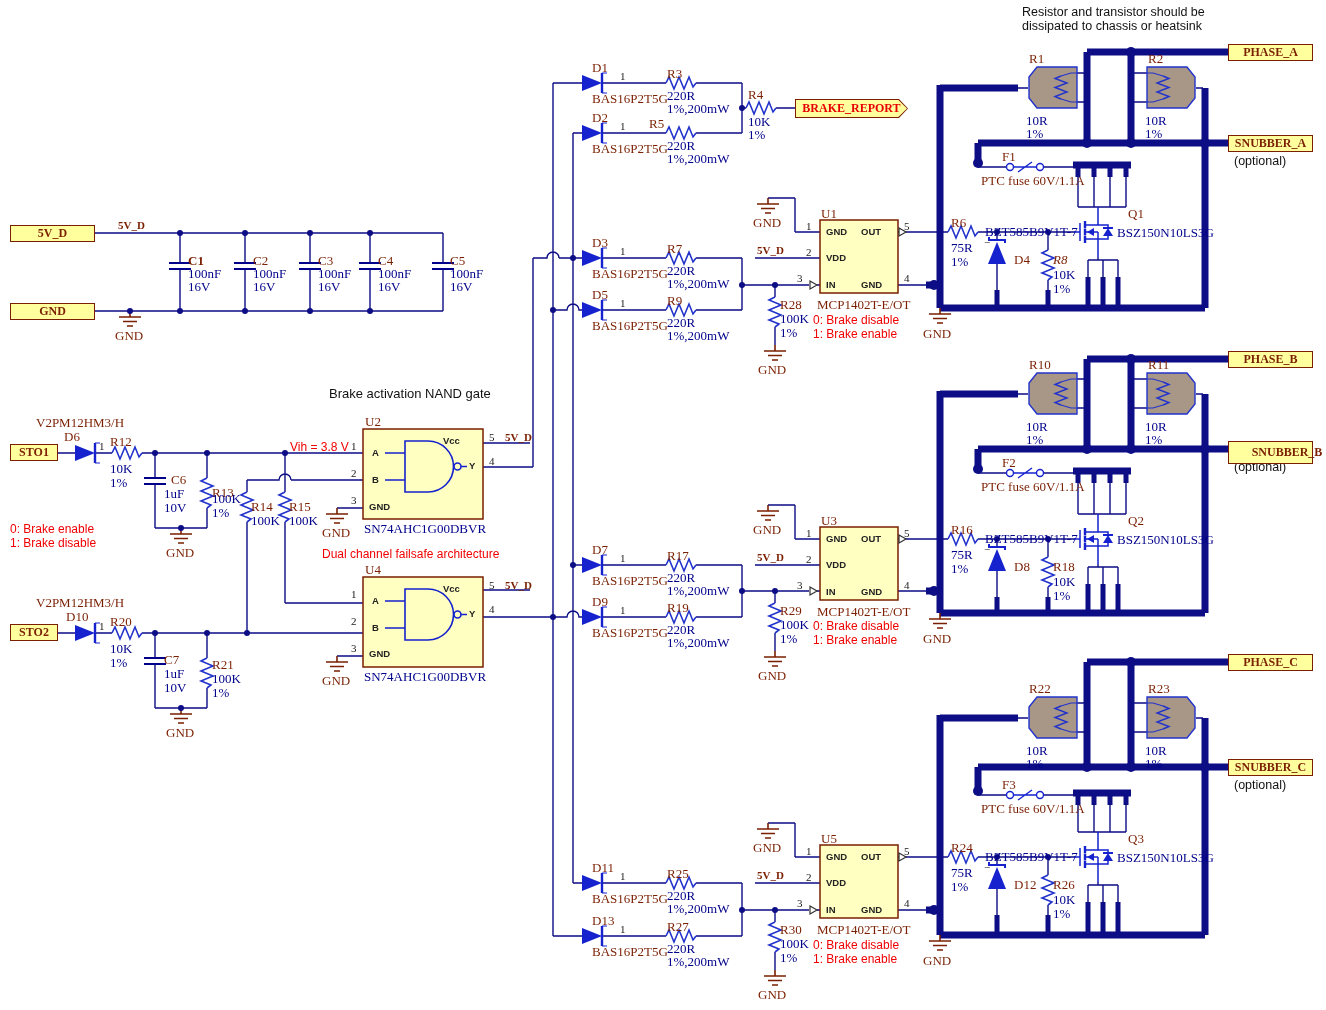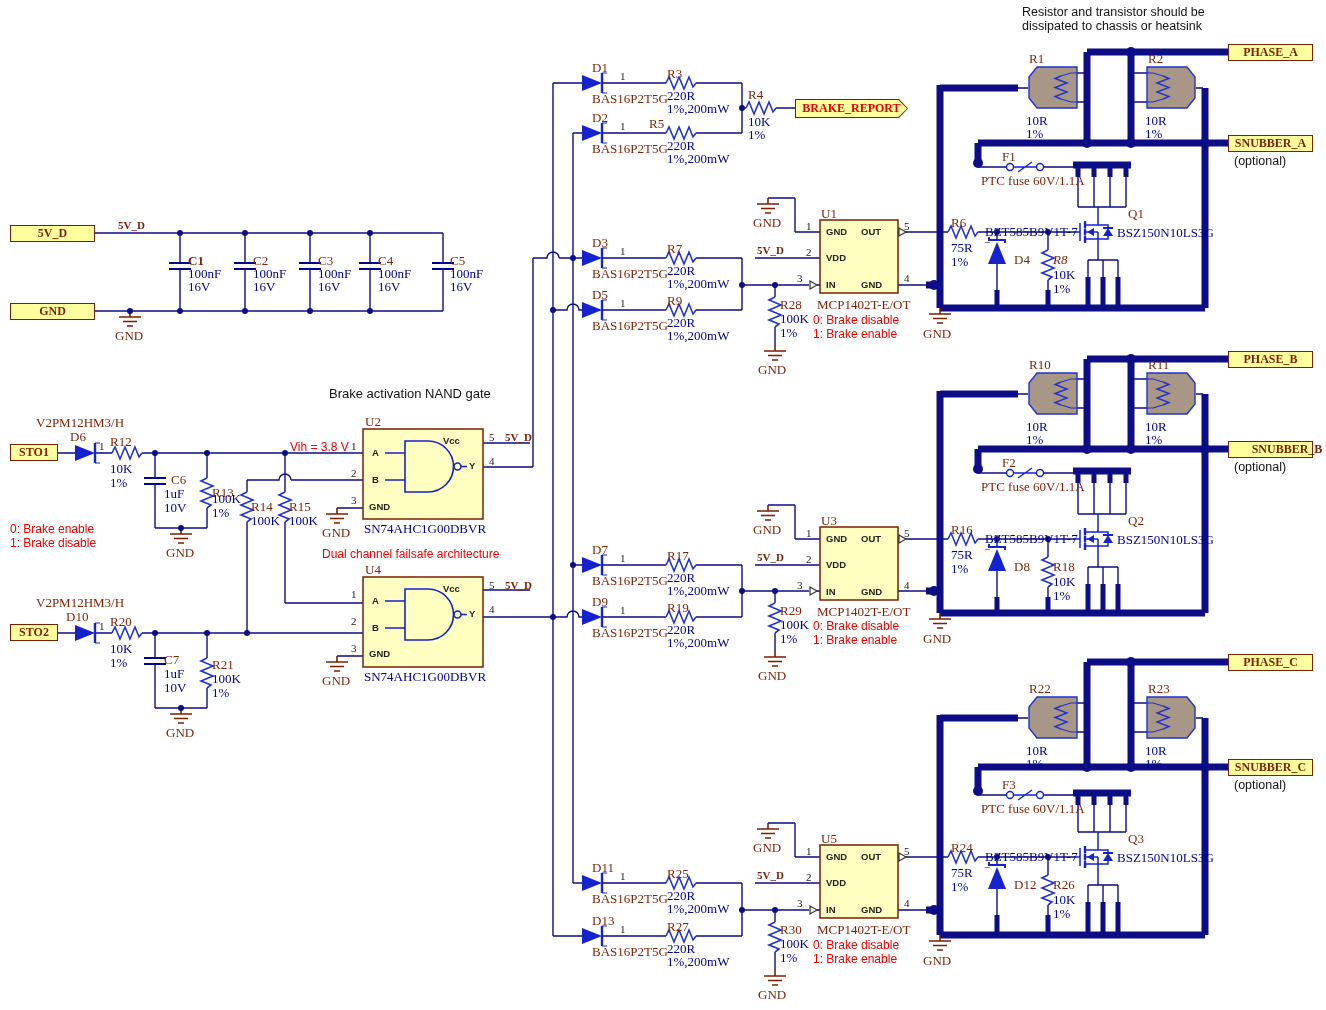--- a/index.html
+++ b/index.html
@@ -286,21 +286,21 @@
       <span class="lbl val" style="left: 318px; top: 266px;">100nF</span>
       <span class="lbl val" style="left: 318px; top: 279px;">16V</span>
       <span class="lbl des" style="left: 378px; top: 253px;">C4</span>
       <span class="lbl val" style="left: 378px; top: 266px;">100nF</span>
       <span class="lbl val" style="left: 378px; top: 279px;">16V</span>
       <span class="lbl des" style="left: 450px; top: 253px;">C5</span>
       <span class="lbl val" style="left: 450px; top: 266px;">100nF</span>
       <span class="lbl val" style="left: 450px; top: 279px;">16V</span>
       <span class="lbl gndtxt" style="left: 115px; top: 328px;">GND</span>
       <span class="lbl des" style="left: 36px; top: 415px;">V2PM12HM3/H</span>
-      <span class="lbl des" style="left: 70px; top: 429px;">D6</span>
+      <span class="lbl des" style="left: 64px; top: 429px;">D6</span>
       <span class="lbl pin" style="left: 99px; top: 440px;">1</span>
       <span class="lbl des" style="left: 110px; top: 434px;">R12</span>
       <span class="lbl val" style="left: 110px; top: 461px;">10K</span>
       <span class="lbl val" style="left: 110px; top: 475px;">1%</span>
       <span class="lbl des" style="left: 171px; top: 472px;">C6</span>
       <span class="lbl val" style="left: 164px; top: 486px;">1uF</span>
       <span class="lbl val" style="left: 164px; top: 500px;">10V</span>
       <span class="lbl des" style="left: 212px; top: 477px; margin-top: 8px;">R13</span>
       <span class="lbl val" style="left: 212px; top: 491px;">100K</span>
       <span class="lbl val" style="left: 212px; top: 505px;">1%</span>
@@ -534,17 +534,17 @@
       <div class="port" style="left: 10px; top: 225px; width: 85px; height: 17px;">5V_D</div>
       <div class="port" style="left: 10px; top: 303px; width: 85px; height: 17px;">GND</div>
       <div class="port ov" style="left: 10px; top: 444px; width: 48px; height: 17px;">STO1</div>
       <div class="port ov" style="left: 10px; top: 624px; width: 48px; height: 17px;">STO2</div>
       <div class="pArrOut" style="left: 795px; top: 99px; width: 113px; height: 19px;">
         <div class="pArrIn">BRAKE_REPORT</div>
       </div>
       <div class="port" style="left: 1228px; top: 44px; width: 85px; height: 17px;">PHASE_A</div>
       <div class="port" style="left: 1228px; top: 135px; width: 85px; height: 17px;">SNUBBER_A</div>
       <div class="port" style="left: 1228px; top: 351px; width: 85px; height: 17px;">PHASE_B</div>
-      <div class="port" style="left: 1228px; top: 441px; width: 85px; height: 17px; padding-left: 33px;">SNUBBER_B</div>
+      <div class="port" style="left: 1228px; top: 441px; width: 85px; height: 23px; padding-left: 33px;">SNUBBER_B</div>
       <div class="port" style="left: 1228px; top: 654px; width: 85px; height: 17px;">PHASE_C</div>
       <div class="port" style="left: 1228px; top: 759px; width: 85px; height: 17px;">SNUBBER_C</div>
     </div>
 </div>
 
 </body></html>

